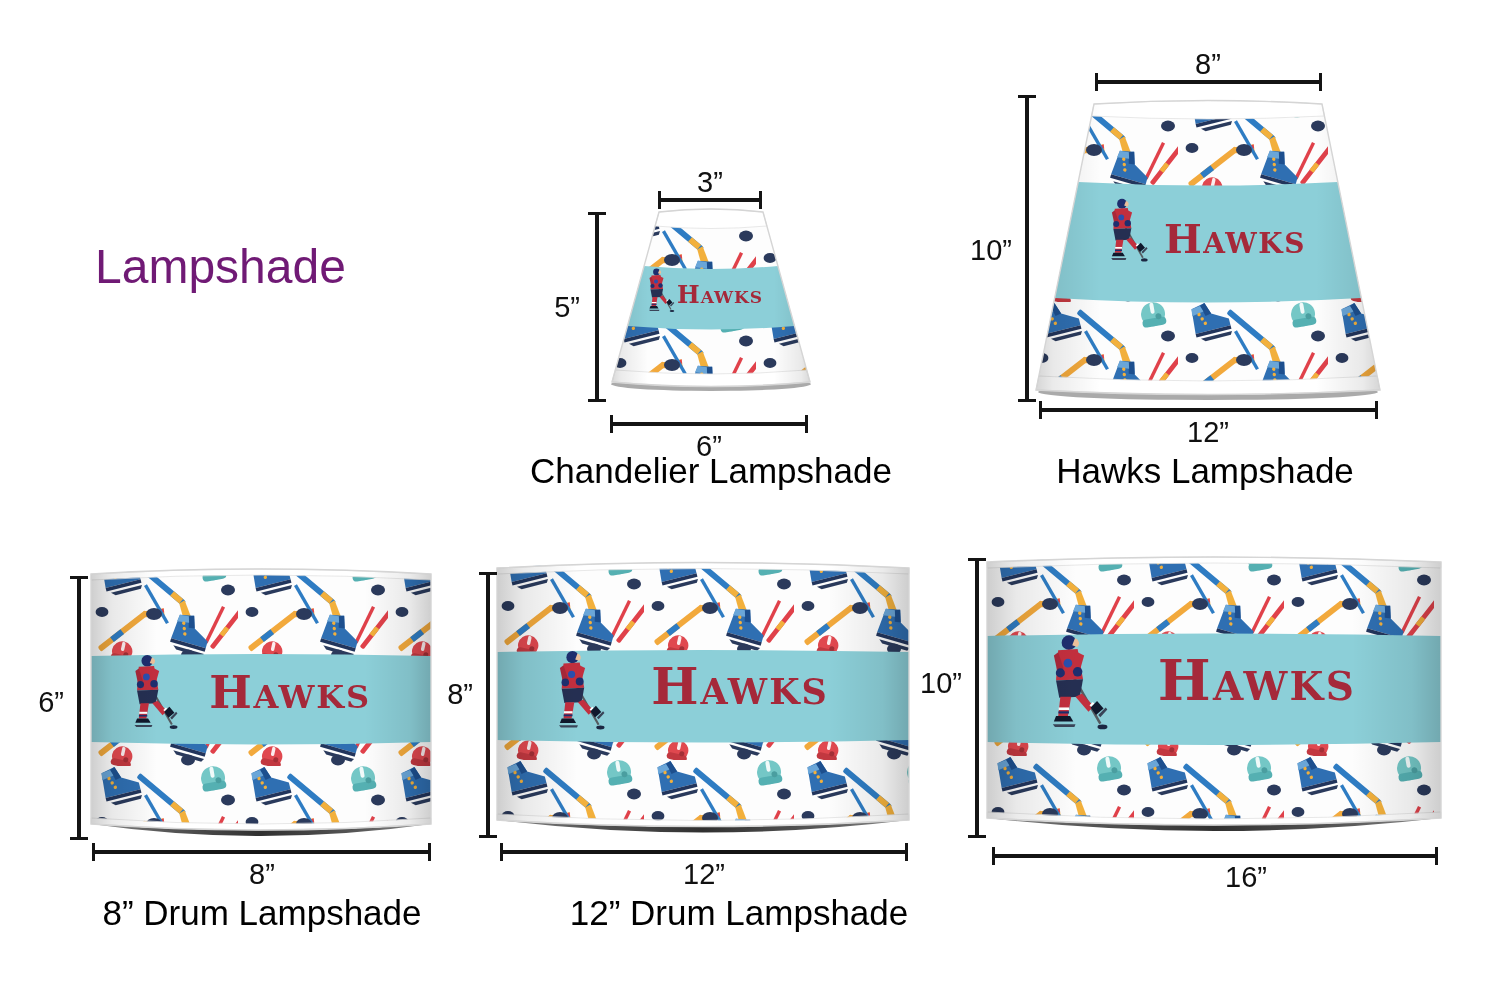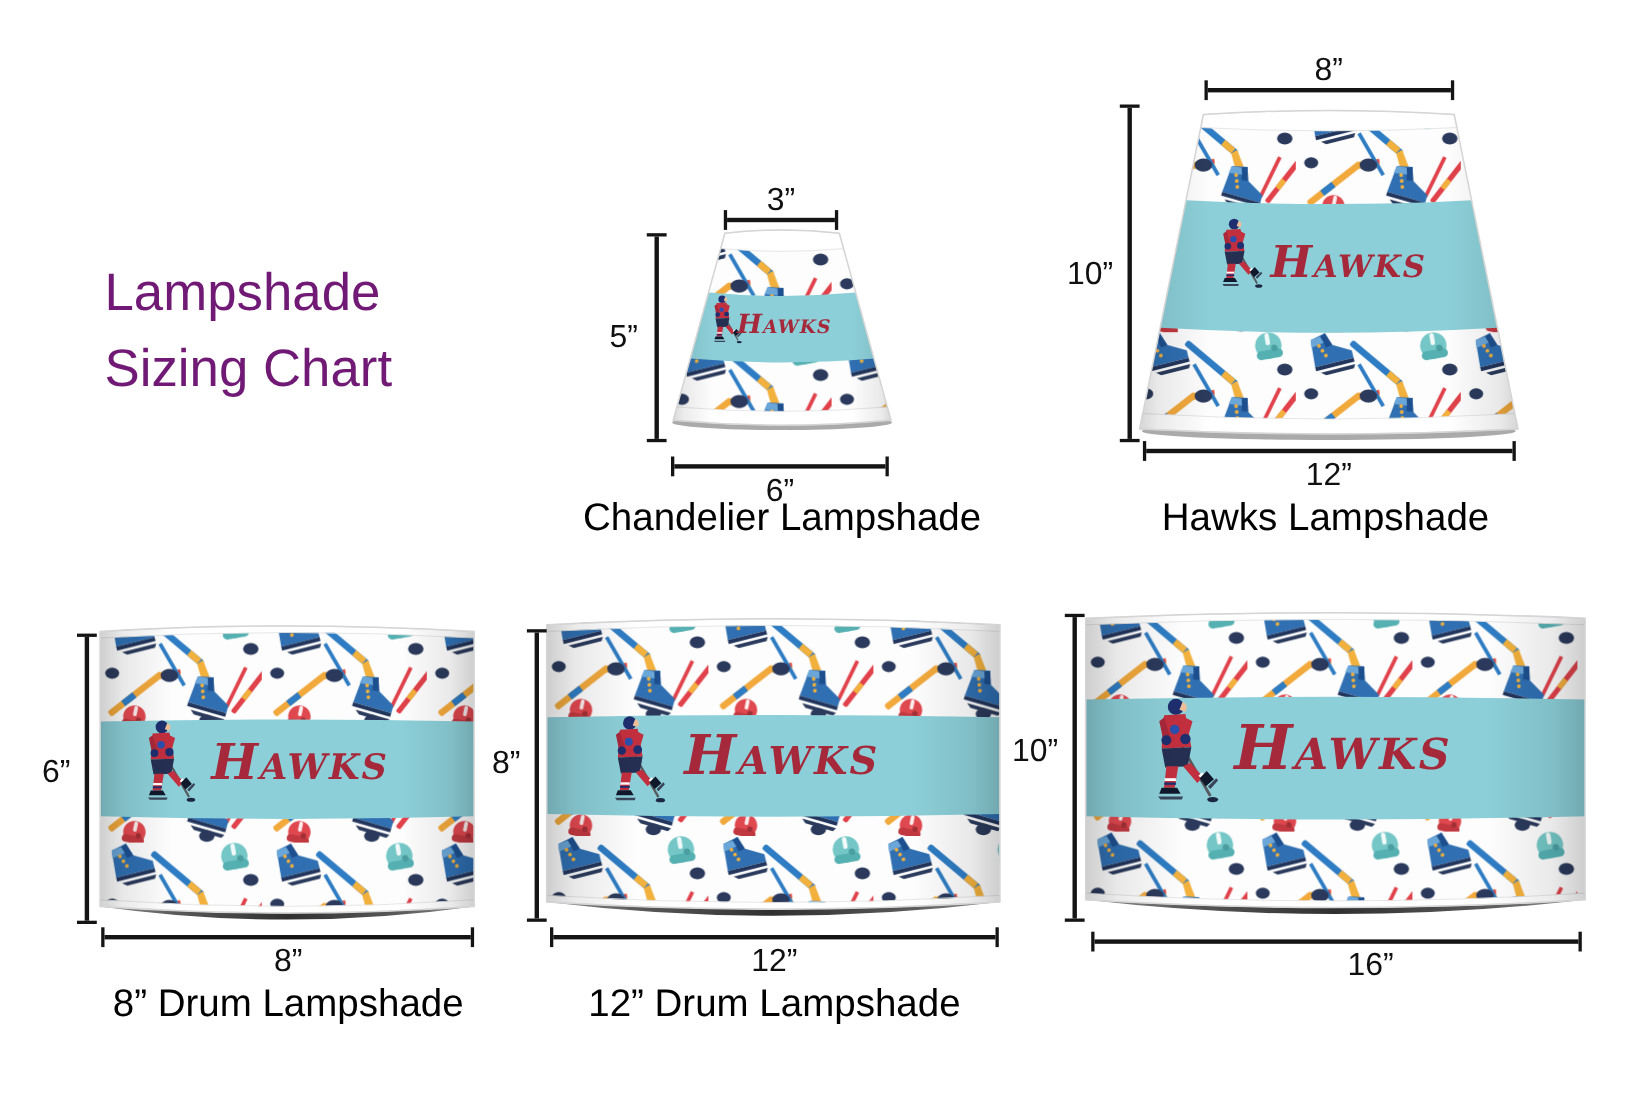--- a/index.html
+++ b/index.html
@@ -1,23 +1,23 @@
 <!DOCTYPE html>
 <html><head>
 <meta charset="utf-8">
 <style>
   html,body{margin:0;padding:0;background:#ffffff;}
   .canvas{position:relative;width:1500px;height:1000px;background:#ffffff;overflow:hidden;
           font-family:"Liberation Sans", sans-serif;color:#0d0d0d;}
   .title{position:absolute;left:95px;top:232px;font-size:48px;line-height:1.44;color:#701a75;}
   .title span{display:block;}
   svg.shade{position:absolute;}
-  .hawks{position:absolute;font-family:"DejaVu Serif", serif;
+  .hawks{position:absolute;text-align:center;font-family:"DejaVu Serif", serif;
           font-weight:700;font-variant:small-caps;color:#a5293a;letter-spacing:.04em;
-          white-space:nowrap;line-height:1;font-style:italic;}
+          white-space:nowrap;line-height:1;}
   .dimh{position:absolute;display:flex;align-items:center;}
   .dimh .cap{width:3px;height:18px;background:#141414;}
   .dimh .bar{flex:1;height:3.4px;background:#141414;}
   .dimv{position:absolute;display:flex;flex-direction:column;align-items:center;}
   .dimv .cap{height:3px;width:18px;background:#141414;}
   .dimv .bar{flex:1;width:3.4px;background:#141414;}
   .dimlabel{position:absolute;font-size:29px;color:#101010;white-space:nowrap;}
   .dimlabel.hc{transform:translateX(-50%);}
   .dimlabel.vc{transform:translate(-100%,-50%);}
   .caption{position:absolute;font-size:35px;color:#000;transform:translateX(-50%);white-space:nowrap;}
@@ -136,21 +136,20 @@
         <stop offset=".2" stop-color="#5a5a5a"></stop>
         <stop offset=".5" stop-color="#303030"></stop>
         <stop offset=".8" stop-color="#5a5a5a"></stop>
         <stop offset="1" stop-color="#8e8e8e"></stop>
       </linearGradient>
     </defs>
   </svg>
 
   <div class="title">
     <span>Lampshade</span>
-    <span>Sizing Chart</span>
   </div>
 
   <svg class="shade" style="left:606px;top:202px" width="210" height="200" viewBox="0 0 210 200">
     <defs>
         <clipPath id="cC">
           <path d="M53,10 Q105,4 157,10 L204,180 Q105,189 6,180 Z"></path>
         </clipPath>
       </defs>
     <ellipse cx="105" cy="182" rx="100" ry="7" fill="#aaaaaa"></ellipse>
     <path d="M53,10 Q105,4 157,10 L204,180 Q105,189 6,180 Z" fill="#fdfdfd"></path>
@@ -273,21 +272,21 @@
       <i class="bar"></i>
       <i class="cap"></i>
     </div>
   <span class="dimlabel vc" style="left:473px;top:694px">8”</span>
   <div class="dimh" style="left:500px;top:843px;width:408px">
       <i class="cap"></i>
       <i class="bar"></i>
       <i class="cap"></i>
     </div>
   <span class="dimlabel hc" style="left:704px;top:858px">12”</span>
-  <span class="caption" style="left:704px;top:893px">12” Drum Lampshade</span>
+  <span class="caption" style="left:739px;top:893px">12” Drum Lampshade</span>
 
   <svg class="shade" style="left:984px;top:546px" width="460" height="306" viewBox="0 0 460 306">
     <defs>
         <clipPath id="c16">
           <path d="M3,16 Q230,6 457,16 L457,272 Q230,286 3,272 Z"></path>
         </clipPath>
       </defs>
     <path d="M3,272 Q230,286 457,272 Q230,298 3,272 Z" fill="url(#insideG)"></path>
     <path d="M3,16 Q230,6 457,16 L457,272 Q230,286 3,272 Z" fill="#fdfdfd"></path>
     <path d="M3,16 Q230,6 457,16 L457,272 Q230,286 3,272 Z" fill="url(#hky)"></path>

